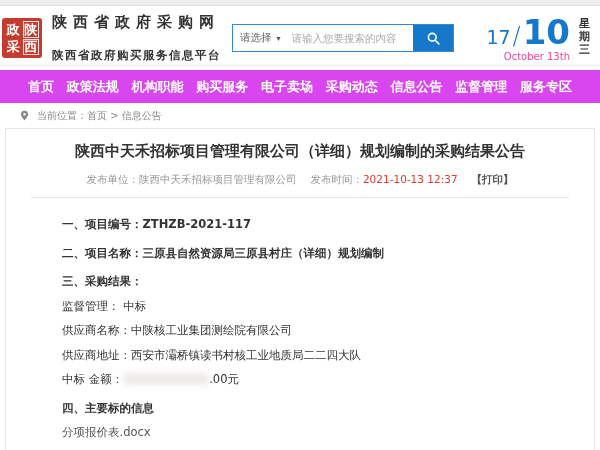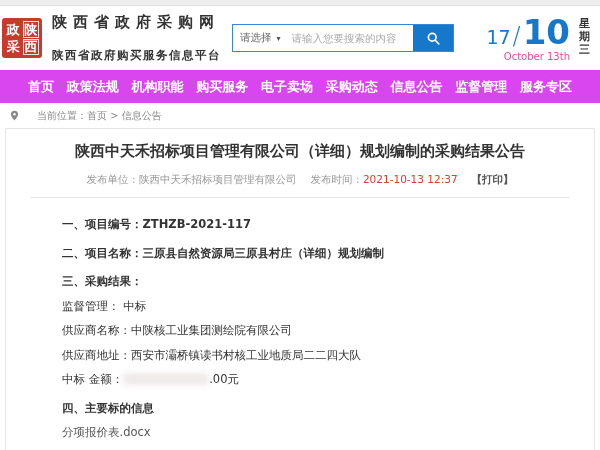--- a/index.html
+++ b/index.html
@@ -34,21 +34,21 @@
   .dm-line .slash { font-size:24px; font-weight:300; margin:0 2px; }
   .dm-line .month { font-size:34px; font-weight:bold; }
   .date-en { font-size:10px; color:#ec4899; margin-top:2px; white-space:nowrap; }
   .weekday { display:flex; flex-direction:column; margin-left:9px; margin-top:2px; font-size:11px; color:#333; line-height:13px; font-weight:bold; text-align:center; }
 
   
   .main-nav { height:33px; background:#d946ef; display:flex; align-items:center; justify-content:space-between; padding:0 28px; }
   .main-nav .nav-item { color:#fff; font-size:13px; font-weight:bold; text-decoration:none; cursor:pointer; white-space:nowrap; }
 
   
-  .breadcrumb { height:25px; display:flex; align-items:center; gap:18px; padding:0 10px; font-size:10px; color:#888; background:#fff; }
+  .breadcrumb { height:25px; display:flex; align-items:center; gap:8px; padding:0 20px; font-size:10px; color:#888; background:#fff; }
 
   
   .card { margin:0 5px; background:#fff; border:1px solid #e6e6e6; height:360px; padding-top:13px; }
   .art-title { text-align:center; font-size:15px; font-weight:bold; color:#333; padding:0 30px; }
   .art-meta { text-align:center; font-size:10.5px; color:#999; margin-top:12px; }
   .art-meta .pub-time { color:#e0382a; }
   .art-meta .sep { display:inline-block; width:14px; }
   .print-btn { color:#555; font-weight:bold; cursor:pointer; }
   .meta-divider { border:none; border-top:1px solid #e6e6e6; margin:10px 25px 0; }
 

